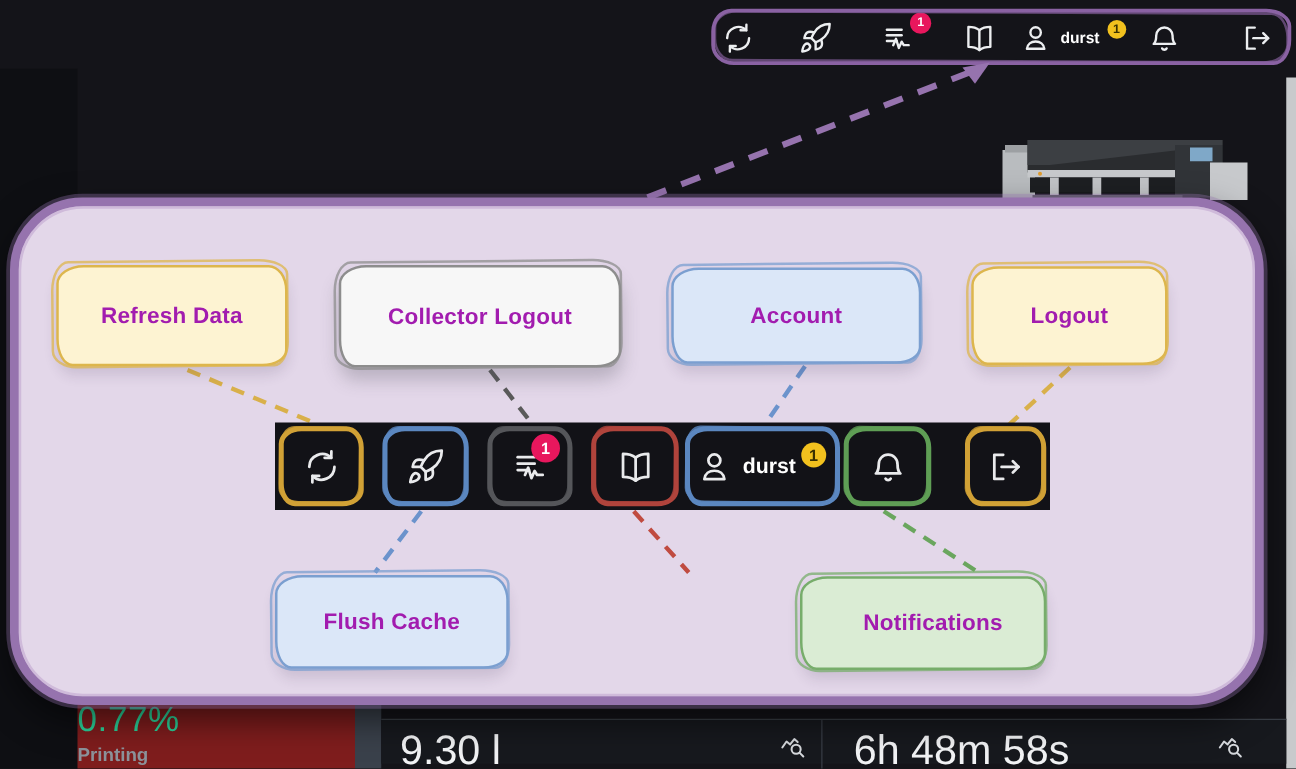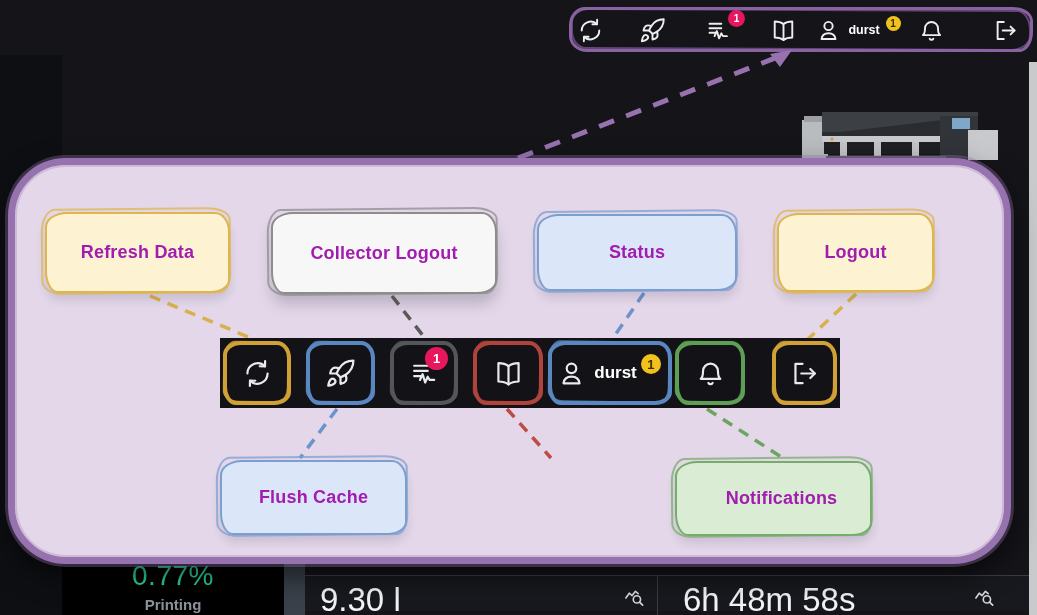--- a/index.html
+++ b/index.html
@@ -2,21 +2,21 @@
 <html><head>
 <meta charset="utf-8">
 <style>
   html,body{margin:0;padding:0;background:#0b0b0e;}
   *{box-sizing:border-box;font-family:"Liberation Sans",sans-serif;}
   .screen{position:relative;width:1037px;height:615px;overflow:hidden;background:#141419;}
 
   
   .sidebar{position:absolute;left:0;top:55px;width:62px;height:560px;background:#0e0f13;z-index:2;}
   .scrollbar{position:absolute;left:1029px;top:62px;width:8px;height:553px;background:#c8cacc;z-index:3;}
-  .stat-block{position:absolute;left:62px;top:552px;width:222px;height:63px;background:#000000;z-index:4;text-align:center;}
+  .stat-block{position:absolute;left:62px;top:552px;width:222px;height:63px;background:#7f1d1d;z-index:4;text-align:left;}
   .stat-pct{font-size:28px;color:#2ad69c;margin-top:8px;font-weight:400;letter-spacing:.5px;}
   .stat-lbl{font-size:15px;color:#8d939b;font-weight:700;margin-top:4px;}
   .divider-v{position:absolute;left:284px;top:552px;width:21px;height:63px;background:#3a414b;z-index:4;}
   .cards{position:absolute;left:305px;top:575px;width:724px;height:36px;background:#17191e;border-top:1px solid #383d45;z-index:4;}
   .card-split{position:absolute;left:352px;top:0;width:1px;height:40px;background:#383d45;}
   .big-num{position:absolute;top:5px;font-size:33px;font-weight:500;color:#f2f3f5;white-space:nowrap;}
   .chart-zoom{position:absolute;top:10px;width:23px;height:23px;color:#d6d9dd;}
 
   
   .tb-btn{position:absolute;top:11px;height:38px;background:transparent;border:none;display:flex;align-items:center;justify-content:center;gap:6px;color:#eceef0;padding:0;cursor:pointer;}
@@ -178,30 +178,30 @@
     <line x1="707" y1="409" x2="786" y2="460" stroke="#6aa65e" stroke-width="3.5" stroke-dasharray="11 8"></line>
   </svg>
 
   <div class="sk c-yellow" style="left:45px;top:212px;width:185px;height:81px;">
     <span class="lbl">Refresh Data</span>
   </div>
   <div class="sk c-white" style="left:271px;top:212px;width:226px;height:82px;">
     <span class="lbl">Collector Logout</span>
   </div>
   <div class="sk c-blue" style="left:537px;top:214px;width:200px;height:77px;">
-    <span class="lbl">Status</span>
+    <span class="lbl">Account</span>
   </div>
   <div class="sk c-blue" style="left:220px;top:460px;width:187px;height:75px;">
     <span class="lbl">Flush Cache</span>
   </div>
 
   <div class="sk c-yellow" style="left:777px;top:213px;width:157px;height:79px;">
     <span class="lbl">Logout</span>
   </div>
-  <div class="sk c-green" style="left:675px;top:461px;width:197px;height:75px;padding-left:16px;">
+  <div class="sk c-green" style="left:640px;top:461px;width:197px;height:75px;padding-left:16px;">
     <span class="lbl">Notifications</span>
   </div>
 
   <div class="mag-strip">
     <div class="mag-box m-yellow" style="left:3px;width:68px;">
       <svg class="icon" viewBox="0 0 24 24">
         <path d="M4.2 12a8 8 0 0 1 13.6-5.6"></path>
           <polyline points="17.9 2.4 17.8 6.5 13.7 6.4"></polyline>
         <path d="M19.8 12a8 8 0 0 1-13.6 5.6"></path>
           <polyline points="6.1 21.6 6.2 17.5 10.3 17.6"></polyline>

